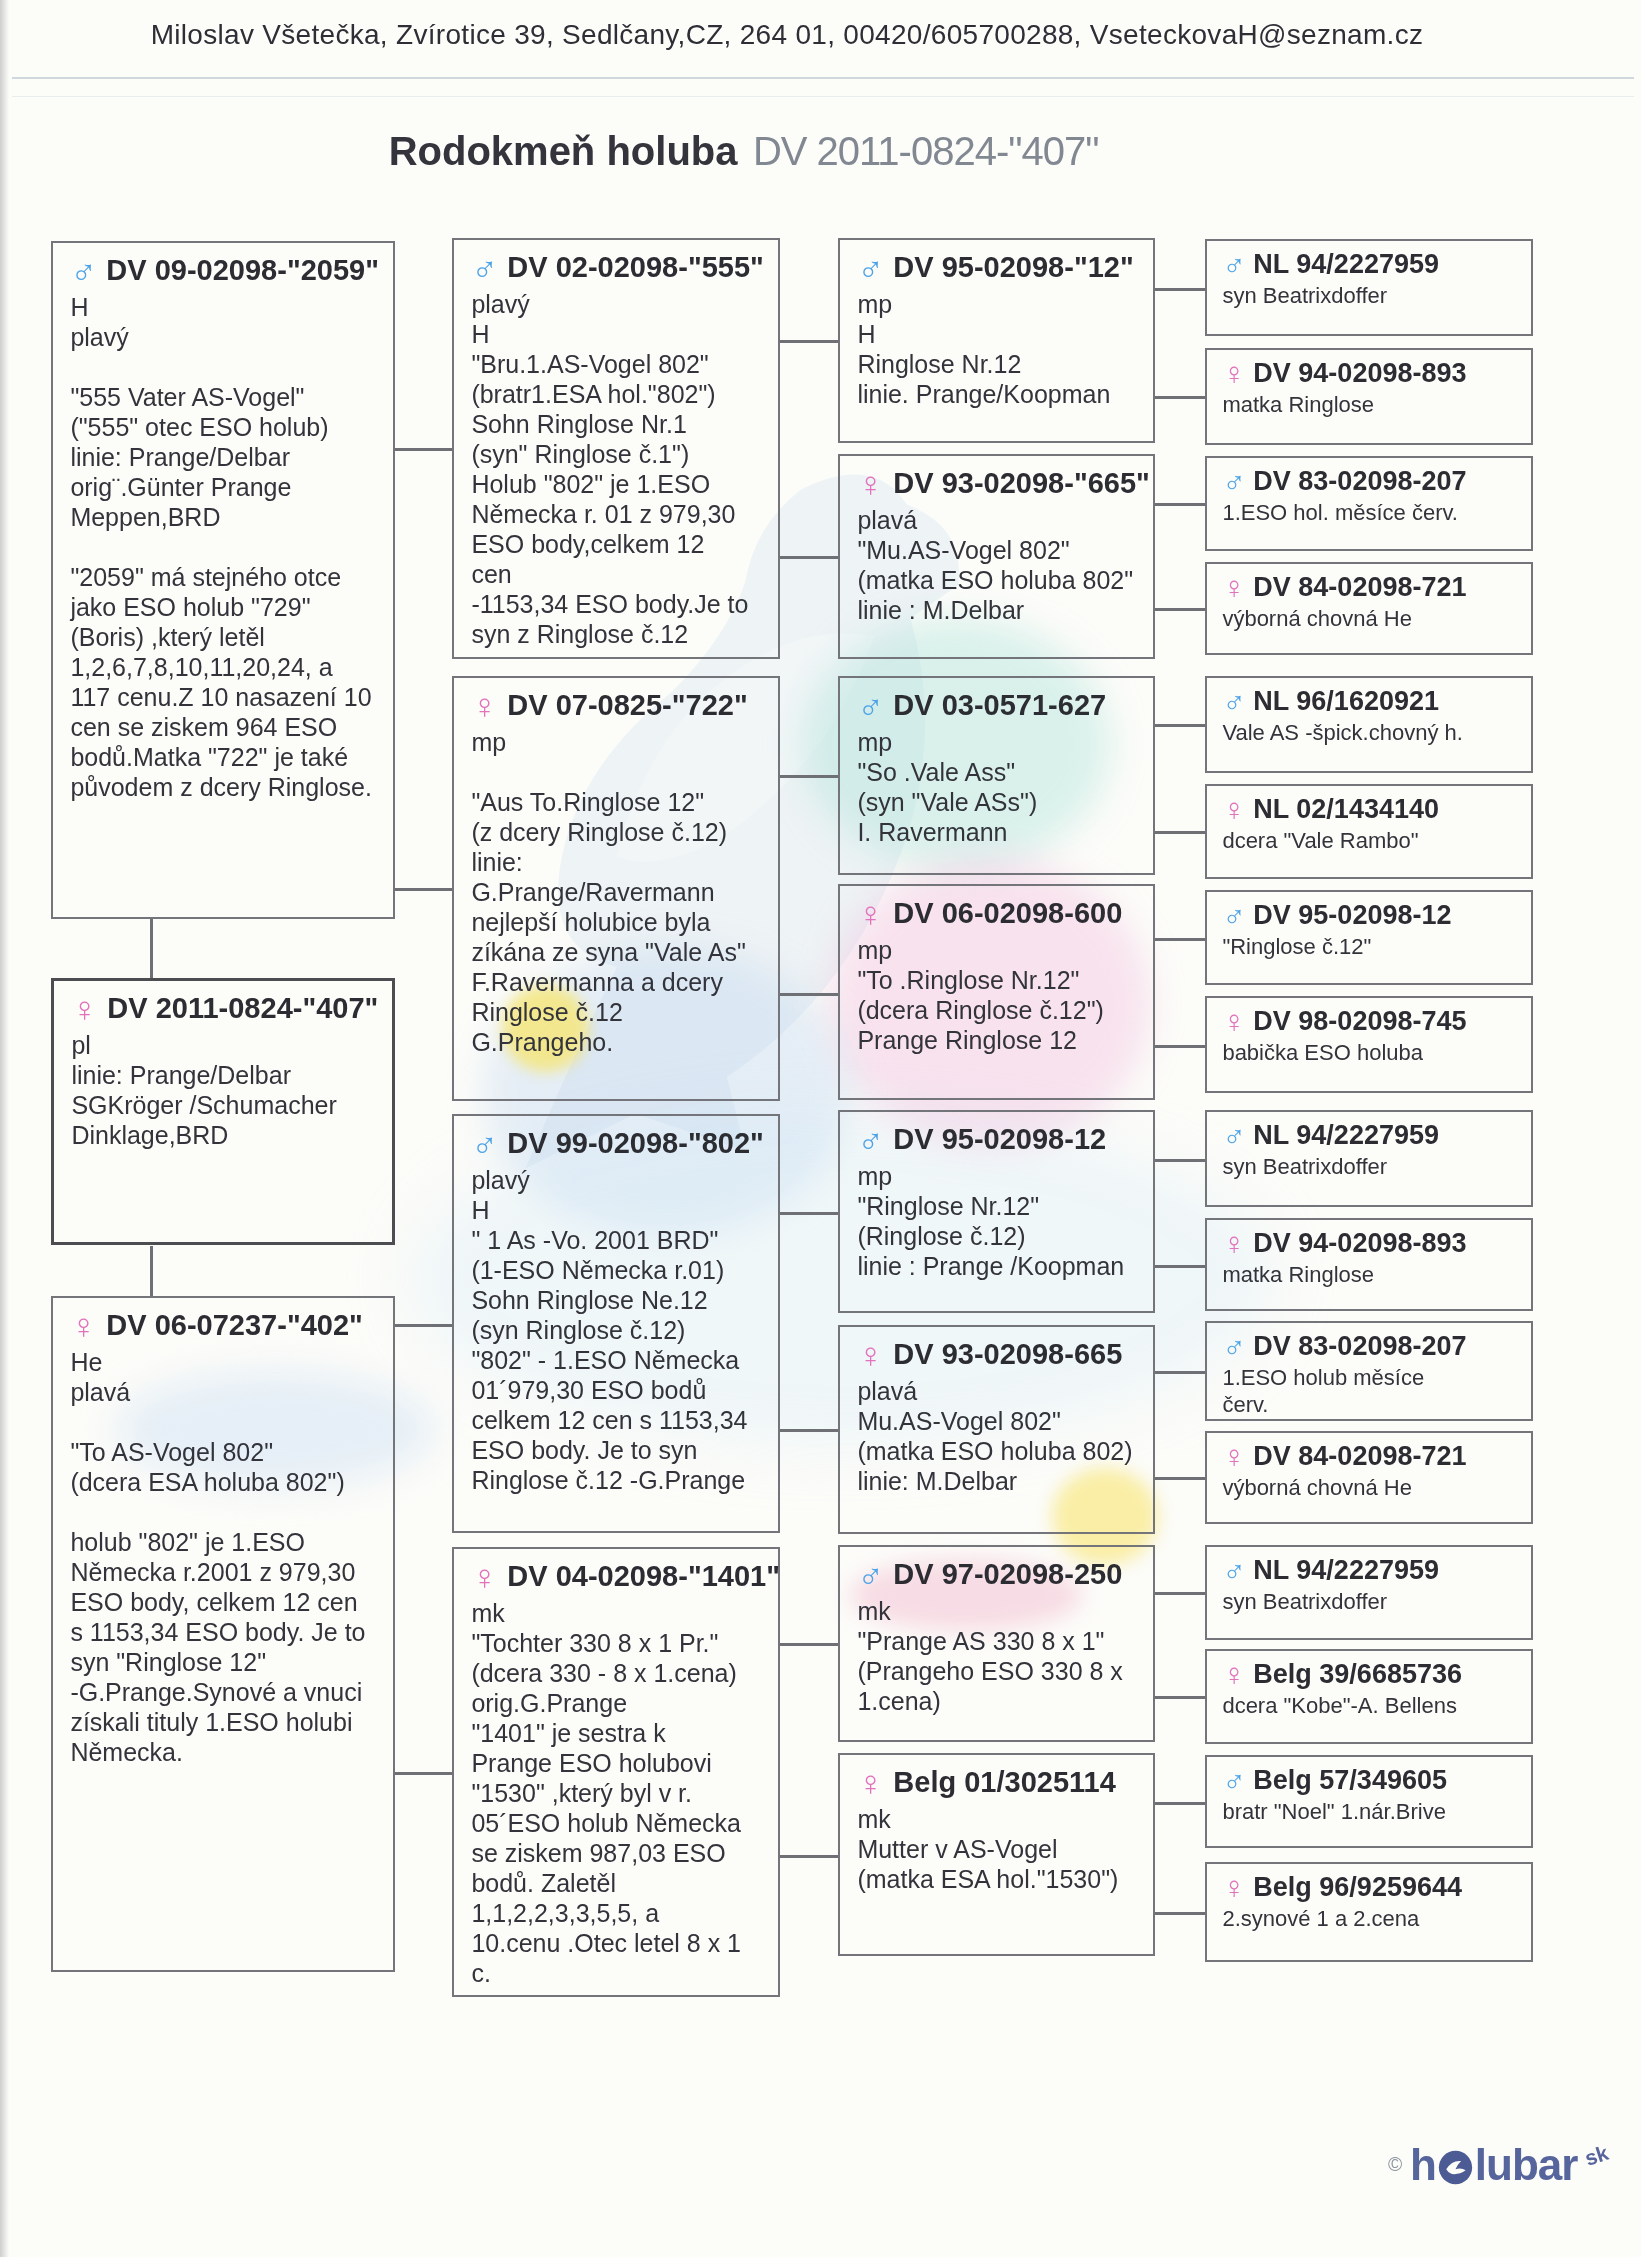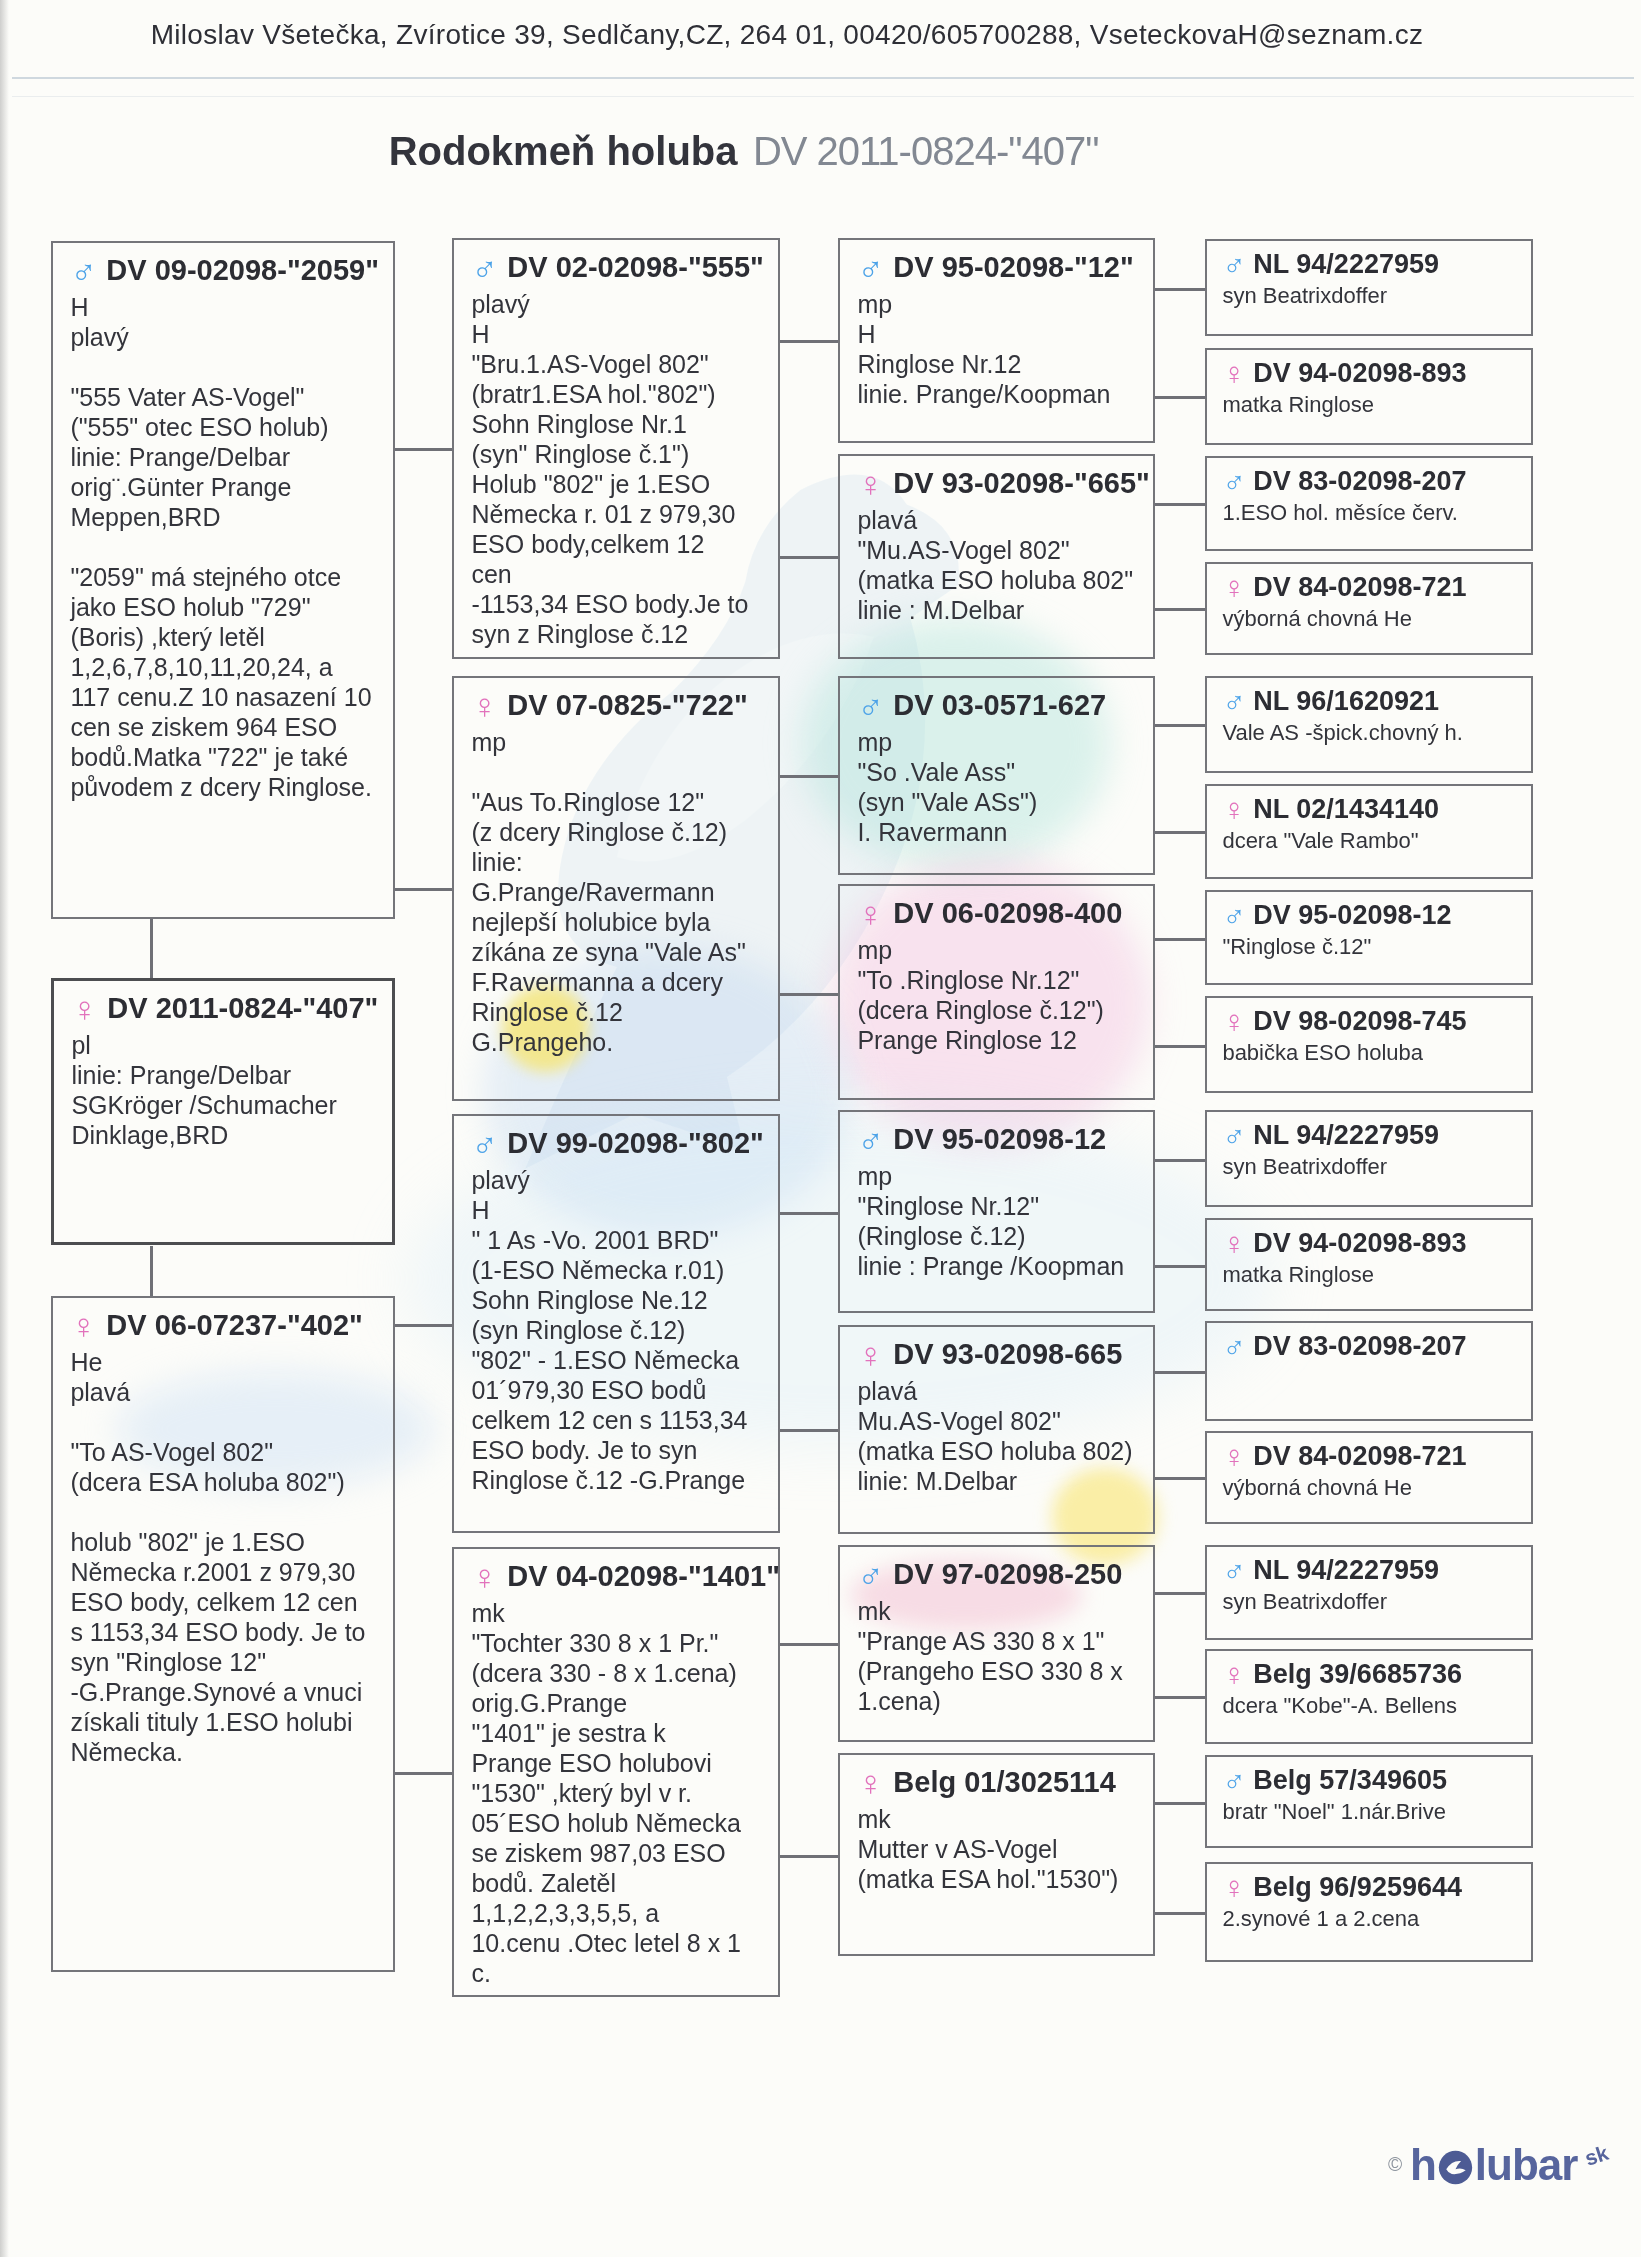--- a/index.html
+++ b/index.html
@@ -225,21 +225,21 @@
         <span class="bid">DV 03-0571-627</span>
       </div>
       <div class="body">mp
 "So .Vale Ass"
 (syn "Vale ASs")
 I. Ravermann</div>
     </div>
     <div class="box" style="left: 838px; width: 317px; top: 884px; height: 216px;">
       <div class="head">
         <span class="sym female">♀</span>
-        <span class="bid">DV 06-02098-400</span>
+        <span class="bid">DV 06-02098-600</span>
       </div>
       <div class="body">mp
 "To .Ringlose Nr.12"
 (dcera Ringlose č.12")
 Prange Ringlose 12</div>
     </div>
     <div class="box" style="left: 838px; width: 317px; top: 1110px; height: 203px;">
       <div class="head">
         <span class="sym male">♂</span>
         <span class="bid">DV 95-02098-12</span>
@@ -346,20 +346,22 @@
         <span class="sym female">♀</span>
         <span class="bid">DV 94-02098-893</span>
       </div>
       <div class="body">matka Ringlose</div>
     </div>
     <div class="box c4box" style="left: 1205px; width: 328px; top: 1321px; height: 100px;">
       <div class="head">
         <span class="sym male">♂</span>
         <span class="bid">DV 83-02098-207</span>
       </div>
+      <div class="body">1.ESO holub měsíce
+červ.</div>
     </div>
     <div class="box c4box" style="left: 1205px; width: 328px; top: 1431px; height: 93px;">
       <div class="head">
         <span class="sym female">♀</span>
         <span class="bid">DV 84-02098-721</span>
       </div>
       <div class="body">výborná chovná He</div>
     </div>
     <div class="box c4box" style="left: 1205px; width: 328px; top: 1545px; height: 95px;">
       <div class="head">

